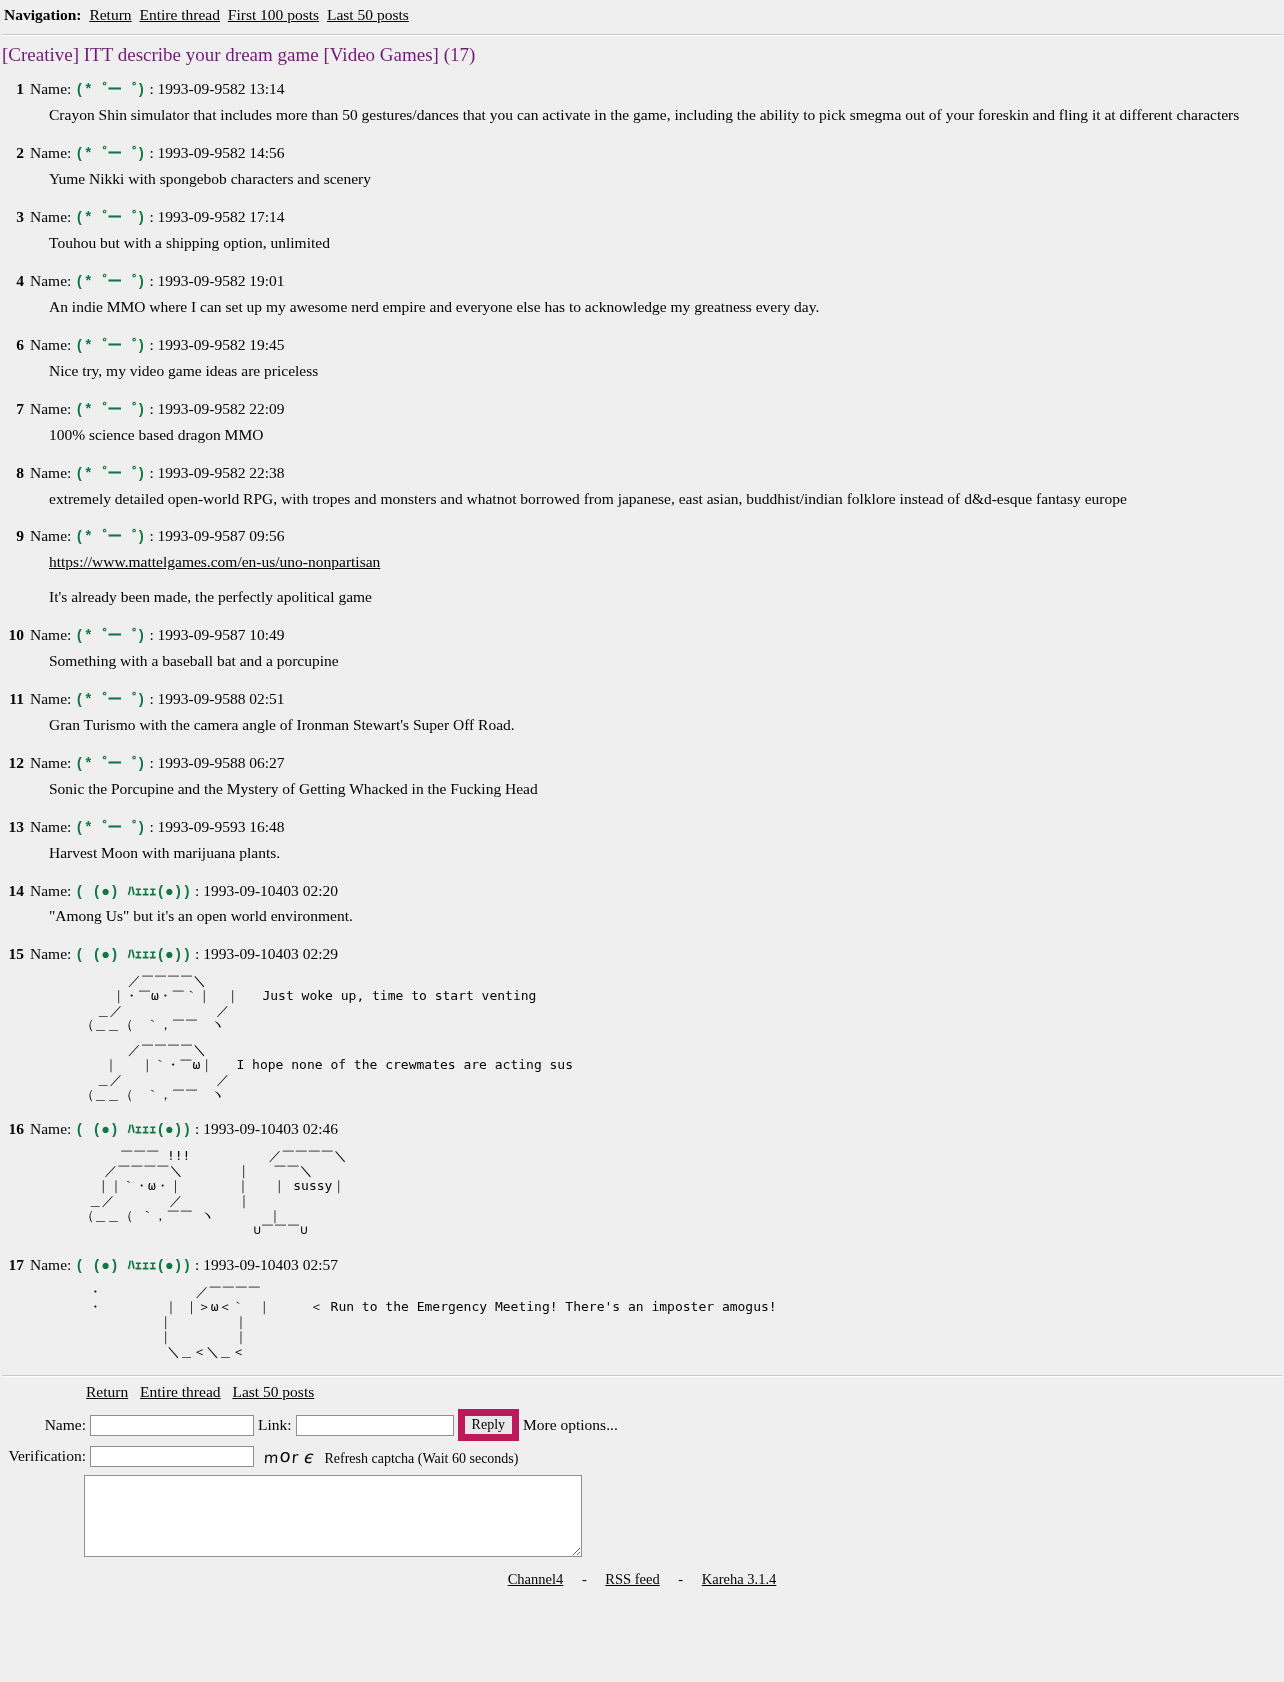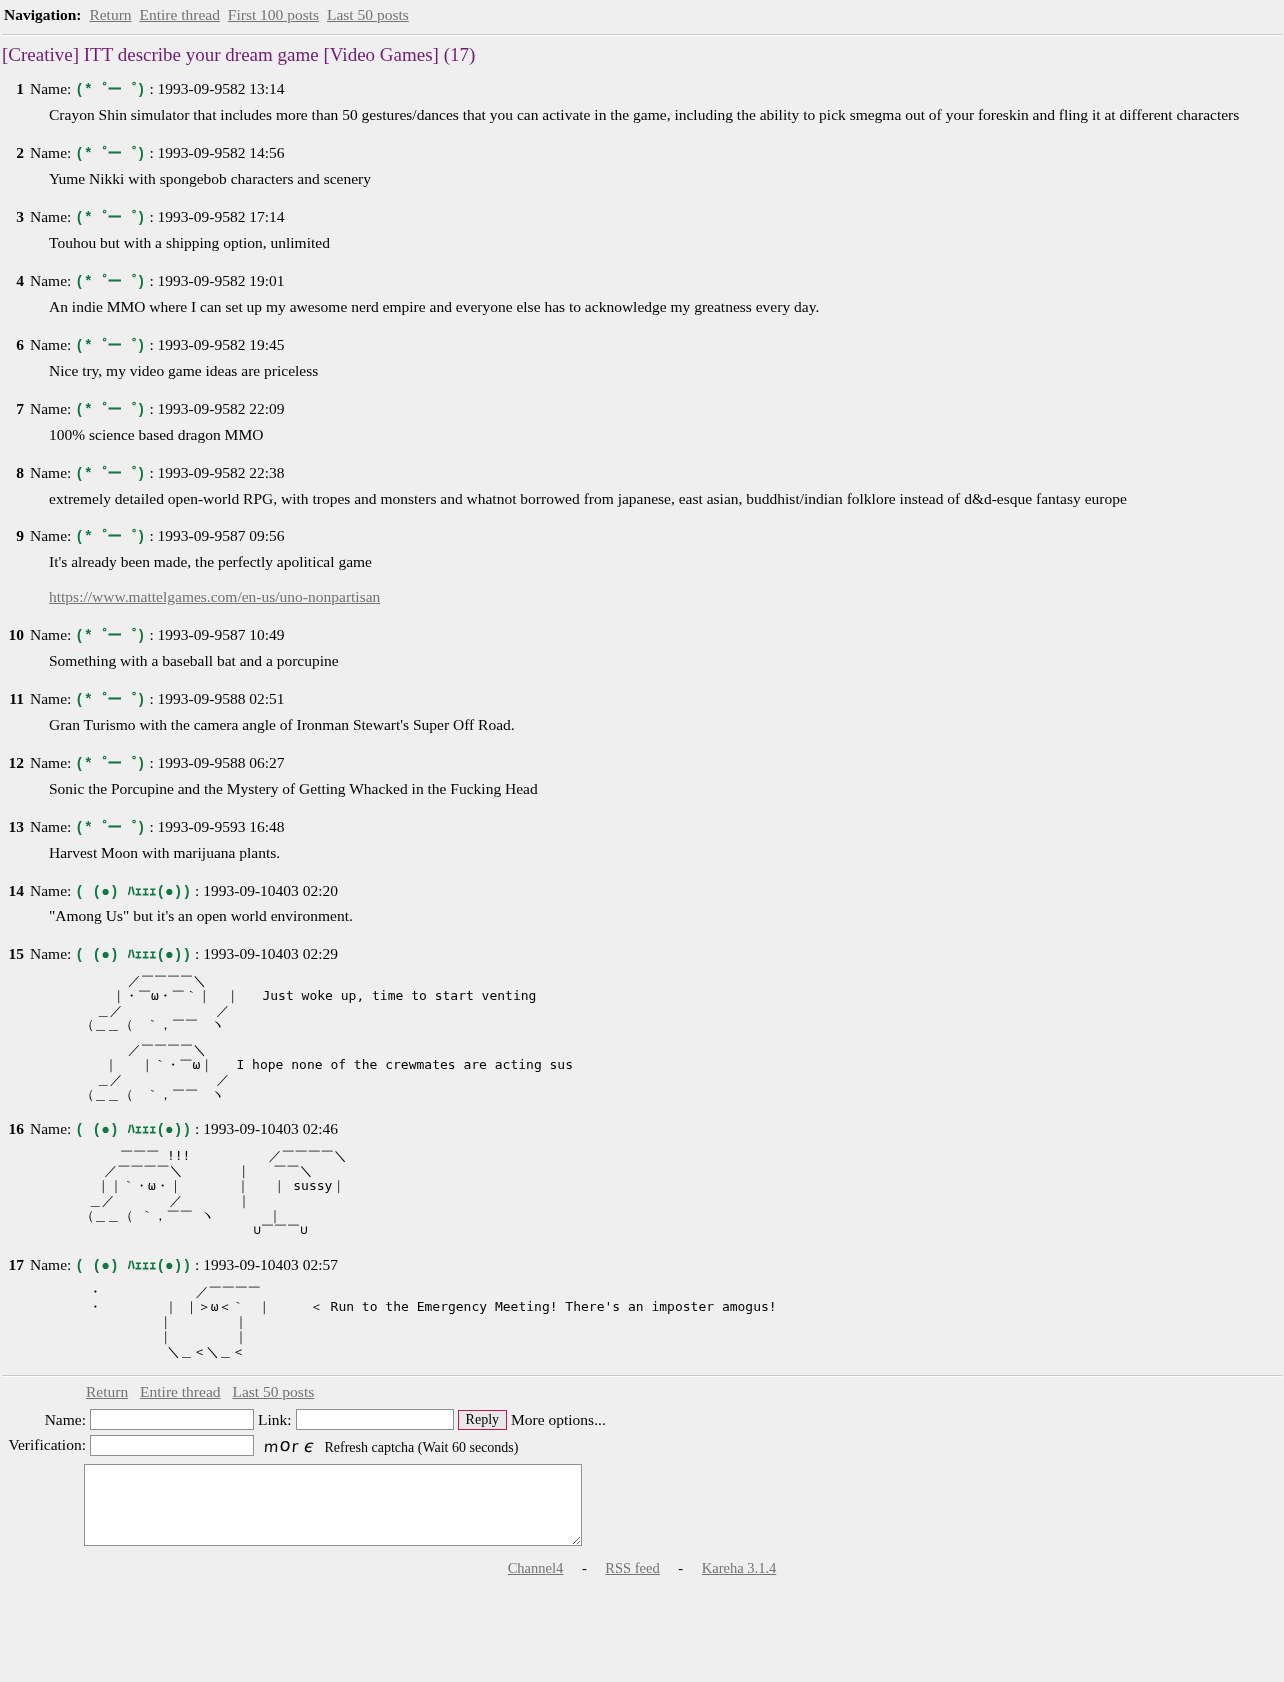--- a/index.html
+++ b/index.html
@@ -18,21 +18,21 @@
 
   
   .nav-bar {
     padding: 6px 4px 4px 4px;
     font-size: 15.5px;
   }
   .nav-label {
     font-weight: bold;
   }
   a {
-    color: #737373;
+    color: #000000;
   }
   .nav-link { margin-left: 4px; }
 
   hr.rule {
     border: 0;
     border-top: 1px solid #c9c9c9;
     border-bottom: 1px solid #ffffff;
     margin: 6px 2px 8px 2px;
     height: 0;
   }
@@ -125,21 +125,21 @@
     border: 1px solid #8f8f8f;
     background: #ffffff;
     font-family: "Liberation Sans", sans-serif;
     font-size: 13px;
     padding: 1px 2px;
     box-sizing: content-box;
   }
   input.link-field { width: 152px; }
   .inline-label { padding-left: 8px; padding-right: 4px; }
   button.reply-btn {
-    border: 1px solid #be185d;
+    border: 7px solid #be185d;
     background: #e8e8e8;
     font-family: "Liberation Serif", "DejaVu Serif", serif;
     font-size: 14px;
     padding: 1px 7px;
     cursor: pointer;
   }
   .more-options {
     padding-left: 8px;
     font-size: 14.5px;
   }
@@ -235,22 +235,22 @@
     </div>
     <div class="post">
       <div class="post-header"><span class="post-num">8</span><span class="label-name">Name:</span> <span class="poster-name">(*゜ー゜)</span> : <span class="post-date">1993-09-9582 22:38</span></div>
       <div class="post-body">
         <p>extremely detailed open-world RPG, with tropes and monsters and whatnot borrowed from japanese, east asian, buddhist/indian folklore instead of d&amp;d-esque fantasy europe</p>
       </div>
     </div>
     <div class="post">
       <div class="post-header"><span class="post-num">9</span><span class="label-name">Name:</span> <span class="poster-name">(*゜ー゜)</span> : <span class="post-date">1993-09-9587 09:56</span></div>
       <div class="post-body">
+        <p><a href="#">https://www.mattelgames.com/en-us/uno-nonpartisan</a></p>
         <p>It's already been made, the perfectly apolitical game</p>
-        <p><a href="#">https://www.mattelgames.com/en-us/uno-nonpartisan</a></p>
       </div>
     </div>
     <div class="post">
       <div class="post-header"><span class="post-num">10</span><span class="label-name">Name:</span> <span class="poster-name">(*゜ー゜)</span> : <span class="post-date">1993-09-9587 10:49</span></div>
       <div class="post-body">
         <p>Something with a baseball bat and a porcupine</p>
       </div>
     </div>
     <div class="post">
       <div class="post-header"><span class="post-num">11</span><span class="label-name">Name:</span> <span class="poster-name">(*゜ー゜)</span> : <span class="post-date">1993-09-9588 02:51</span></div>

